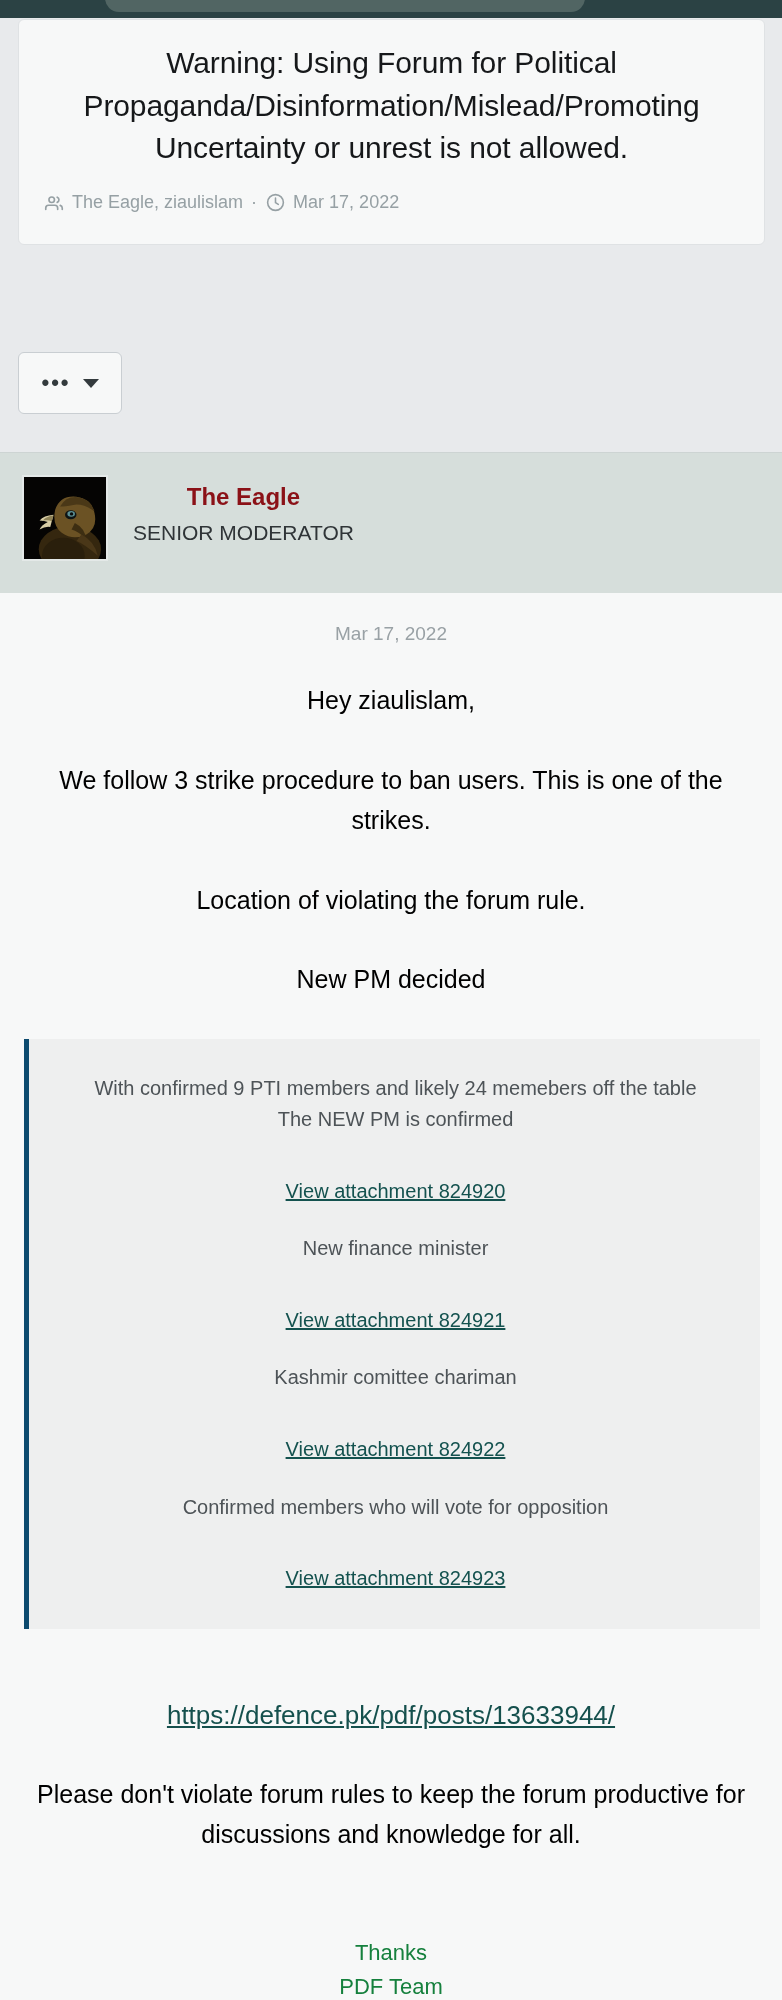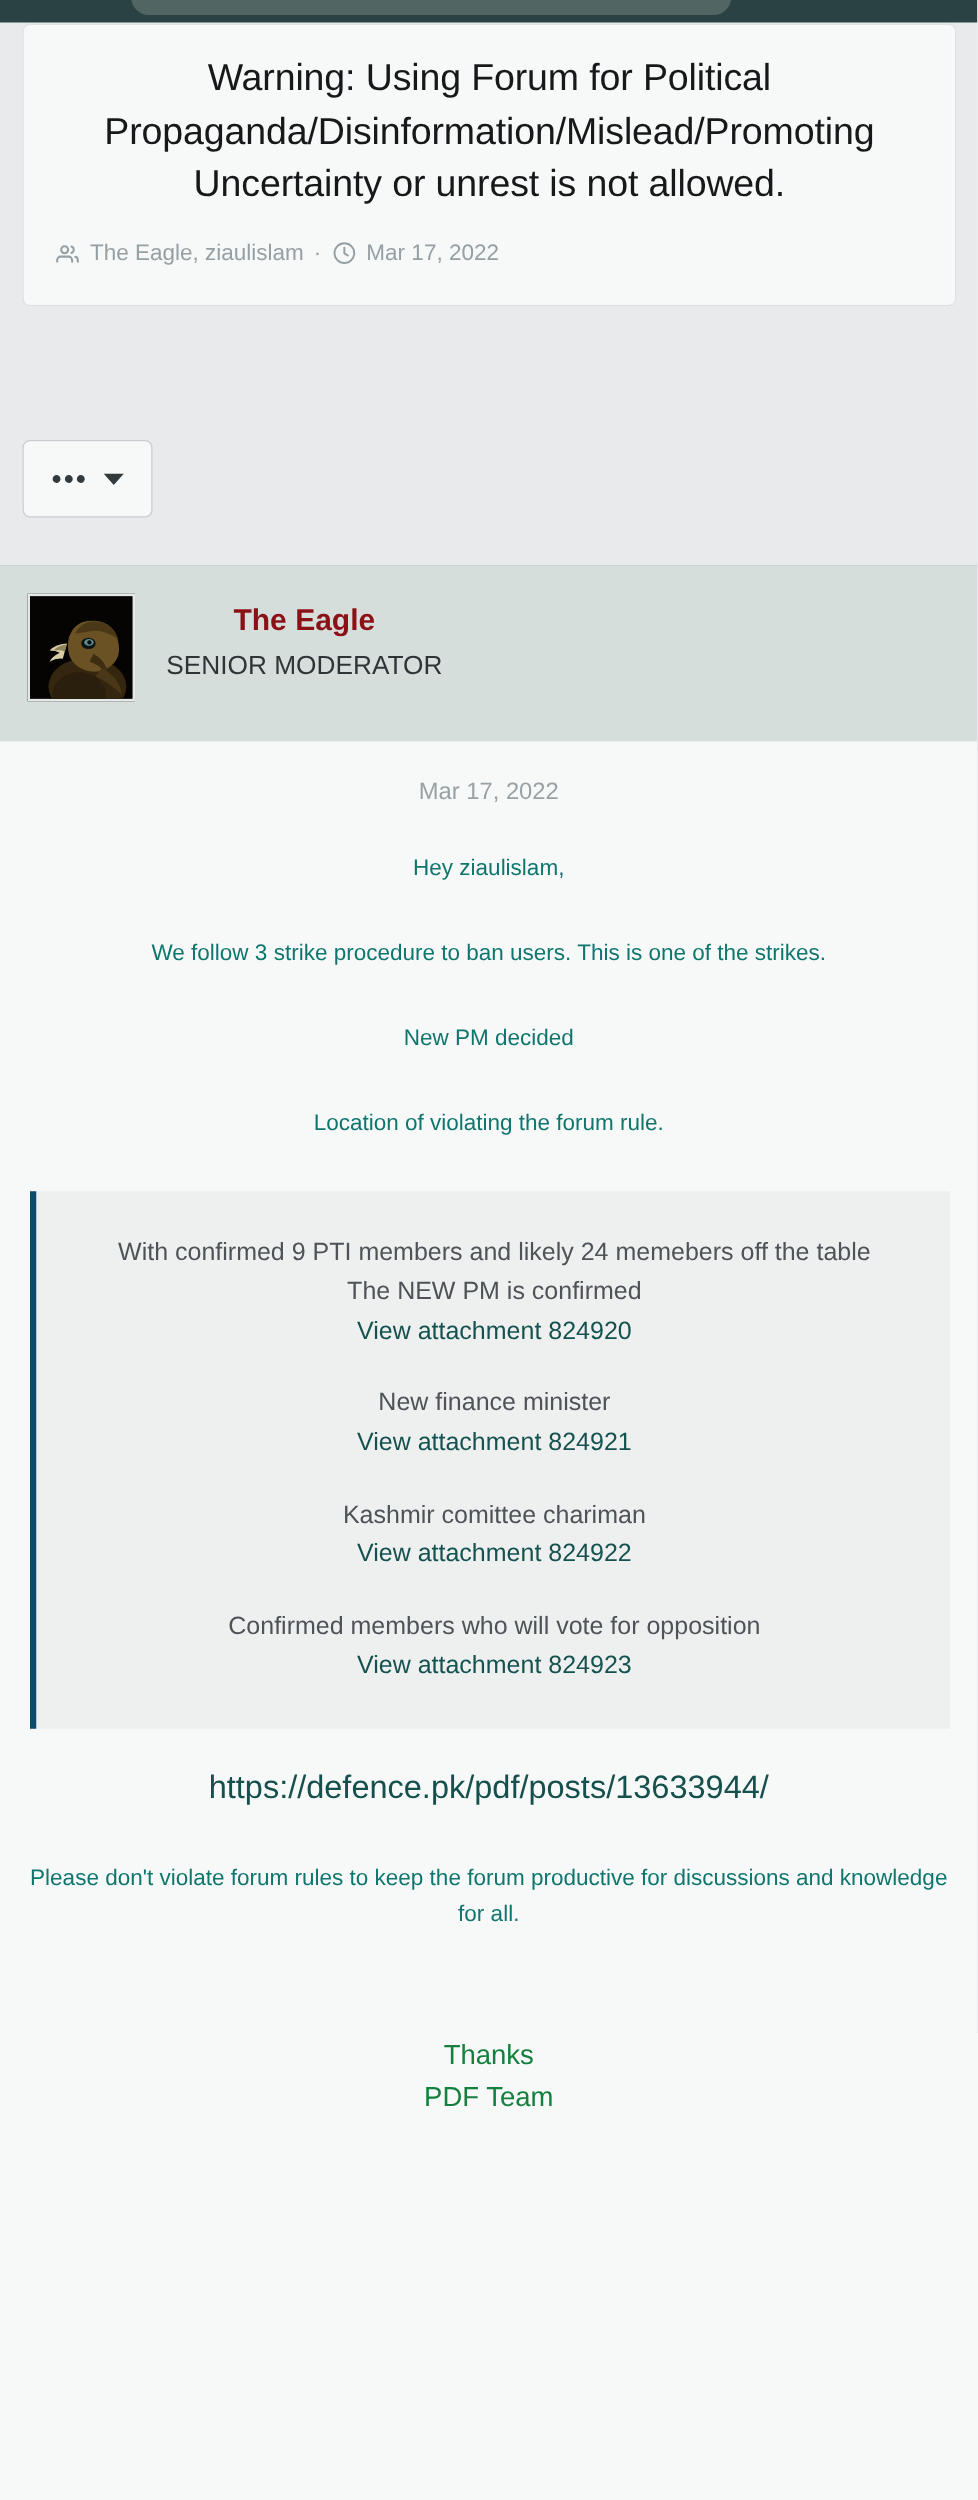--- a/index.html
+++ b/index.html
@@ -158,45 +158,47 @@
     height: 1407px;
     background: #f7f8f8;
     padding: 30px 22px 0 22px;
   }
   .post-date {
     font-size: 19px;
     color: #99a1a5;
     margin-bottom: 35px;
   }
   .p {
-    font-size: 18px;
+    font-size: 25px;
     line-height: 1.62;
-    color: #0f766e;
+    color: #000000;
     margin-bottom: 39px;
   }
 
   blockquote.bq {
     margin: 0 0 26px 2px;
     background: #eeefef;
     border-left: 5px solid #0c4a6e;
     padding: 34px 30px 34px 32px;
   }
   .bq-block { margin-bottom: 26px; }
   .bq-block:last-child { margin-bottom: 0; }
   .bq-line {
     font-size: 20px;
     line-height: 1.58;
     color: #4d5357;
   }
   .bq-link, .plain-link {
     color: #14524f;
+    text-decoration: underline;
     font-size: 20px;
     line-height: 1.58;
     display: inline-block;
     cursor: pointer;
+    margin-top: 40px;
   }
   .plain-link {
     font-size: 26px;
     color: #15504d;
     margin-bottom: 38px;
   }
   .sig { font-size: 22px; line-height: 1.55; color: #15803d; }
   .spacer-lg { height: 42px; }
 </style>
 </head>
@@ -259,22 +261,22 @@
       <div class="user-name">The Eagle</div>
       <div class="user-title">SENIOR MODERATOR</div>
     </div>
   </div>
 
   <div class="body-wrap">
     <div class="post-date">Mar 17, 2022</div>
 
     <div class="p">Hey ziaulislam,</div>
     <div class="p">We follow 3 strike procedure to ban users. This is one of the strikes.</div>
+    <div class="p">Location of violating the forum rule.</div>
     <div class="p">New PM decided</div>
-    <div class="p">Location of violating the forum rule.</div>
 
     <blockquote class="bq">
       <div class="bq-block">
         <div class="bq-line">With confirmed 9 PTI members and likely 24 memebers off the table</div>
         <div class="bq-line">The NEW PM is confirmed</div>
         <a class="bq-link">View attachment 824920</a>
       </div>
       <div class="bq-block">
         <div class="bq-line">New finance minister</div>
         <a class="bq-link">View attachment 824921</a>

